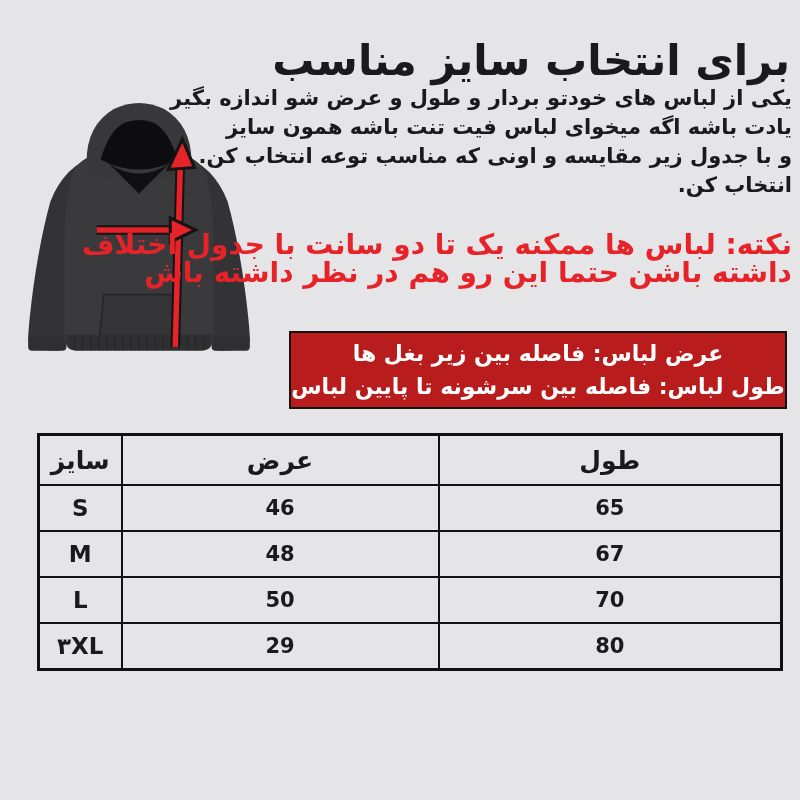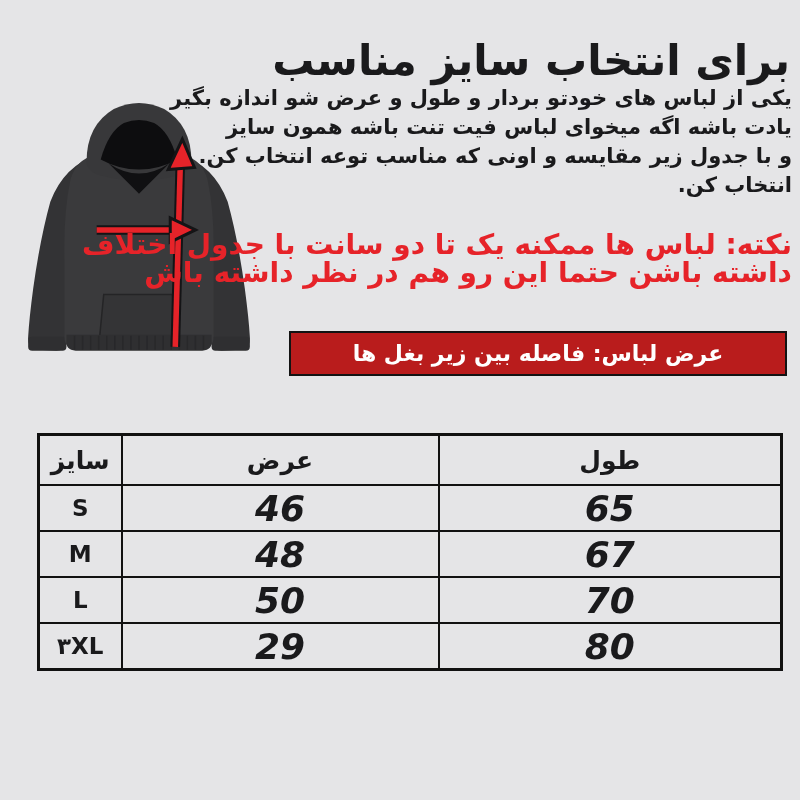--- a/index.html
+++ b/index.html
@@ -43,21 +43,21 @@
     border:2px solid #111;text-align:center;vertical-align:middle;
     padding:0;overflow:hidden;margin-top:38px;
   }
   .size-table{border:3px solid #111;}
   .size-table thead th{height:48px;font-size:25px;font-weight:bold;}
   .size-table tbody td{height:44px;}
   .col-size{width:83px;}
   .col-width{width:317px;}
   .col-length{width:343px;}
   .cell-size{font-size:23px;font-weight:bold;}
-  .cell-num{font-size:36px;font-weight:bold;letter-spacing:0px;font-style:italic;}
+  .cell-num{font-size:21px;font-weight:bold;letter-spacing:0px;}
 </style>
 </head>
 <body>
 
 <h1 class="title">برای انتخاب سایز مناسب</h1>
 
 <div class="hoodie-wrap">
   <svg width="262" height="284" viewBox="0 0 260 280" xmlns="http://www.w3.org/2000/svg">
 
     <path d="M88,58 Q56,68 42,104 Q32,140 25,190 Q21,220 20,238 Q19,250 30,251 L48,252 Q56,252 58,243 Q61,205 66,165 Q70,130 74,105 Z" fill="#333335"></path>
@@ -116,20 +116,21 @@
   <div class="line">انتخاب کن.</div>
 </div>
 
 <div class="note">
   <div class="line">نکته: لباس ها ممکنه یک تا دو سانت با جدول اختلاف</div>
   <div class="line">داشته باشن حتما این رو هم در نظر داشته باش</div>
 </div>
 
 <div class="defbox">
   <div class="line">عرض لباس: فاصله بین زیر بغل ها</div>
+  <div class="line">طول لباس: فاصله بین سرشونه تا پایین لباس</div>
 </div>
 
 <table class="size-table">
   <colgroup>
     <col class="col-size">
       <col class="col-width">
       <col class="col-length">
   </colgroup>
   <thead>
     <tr>

